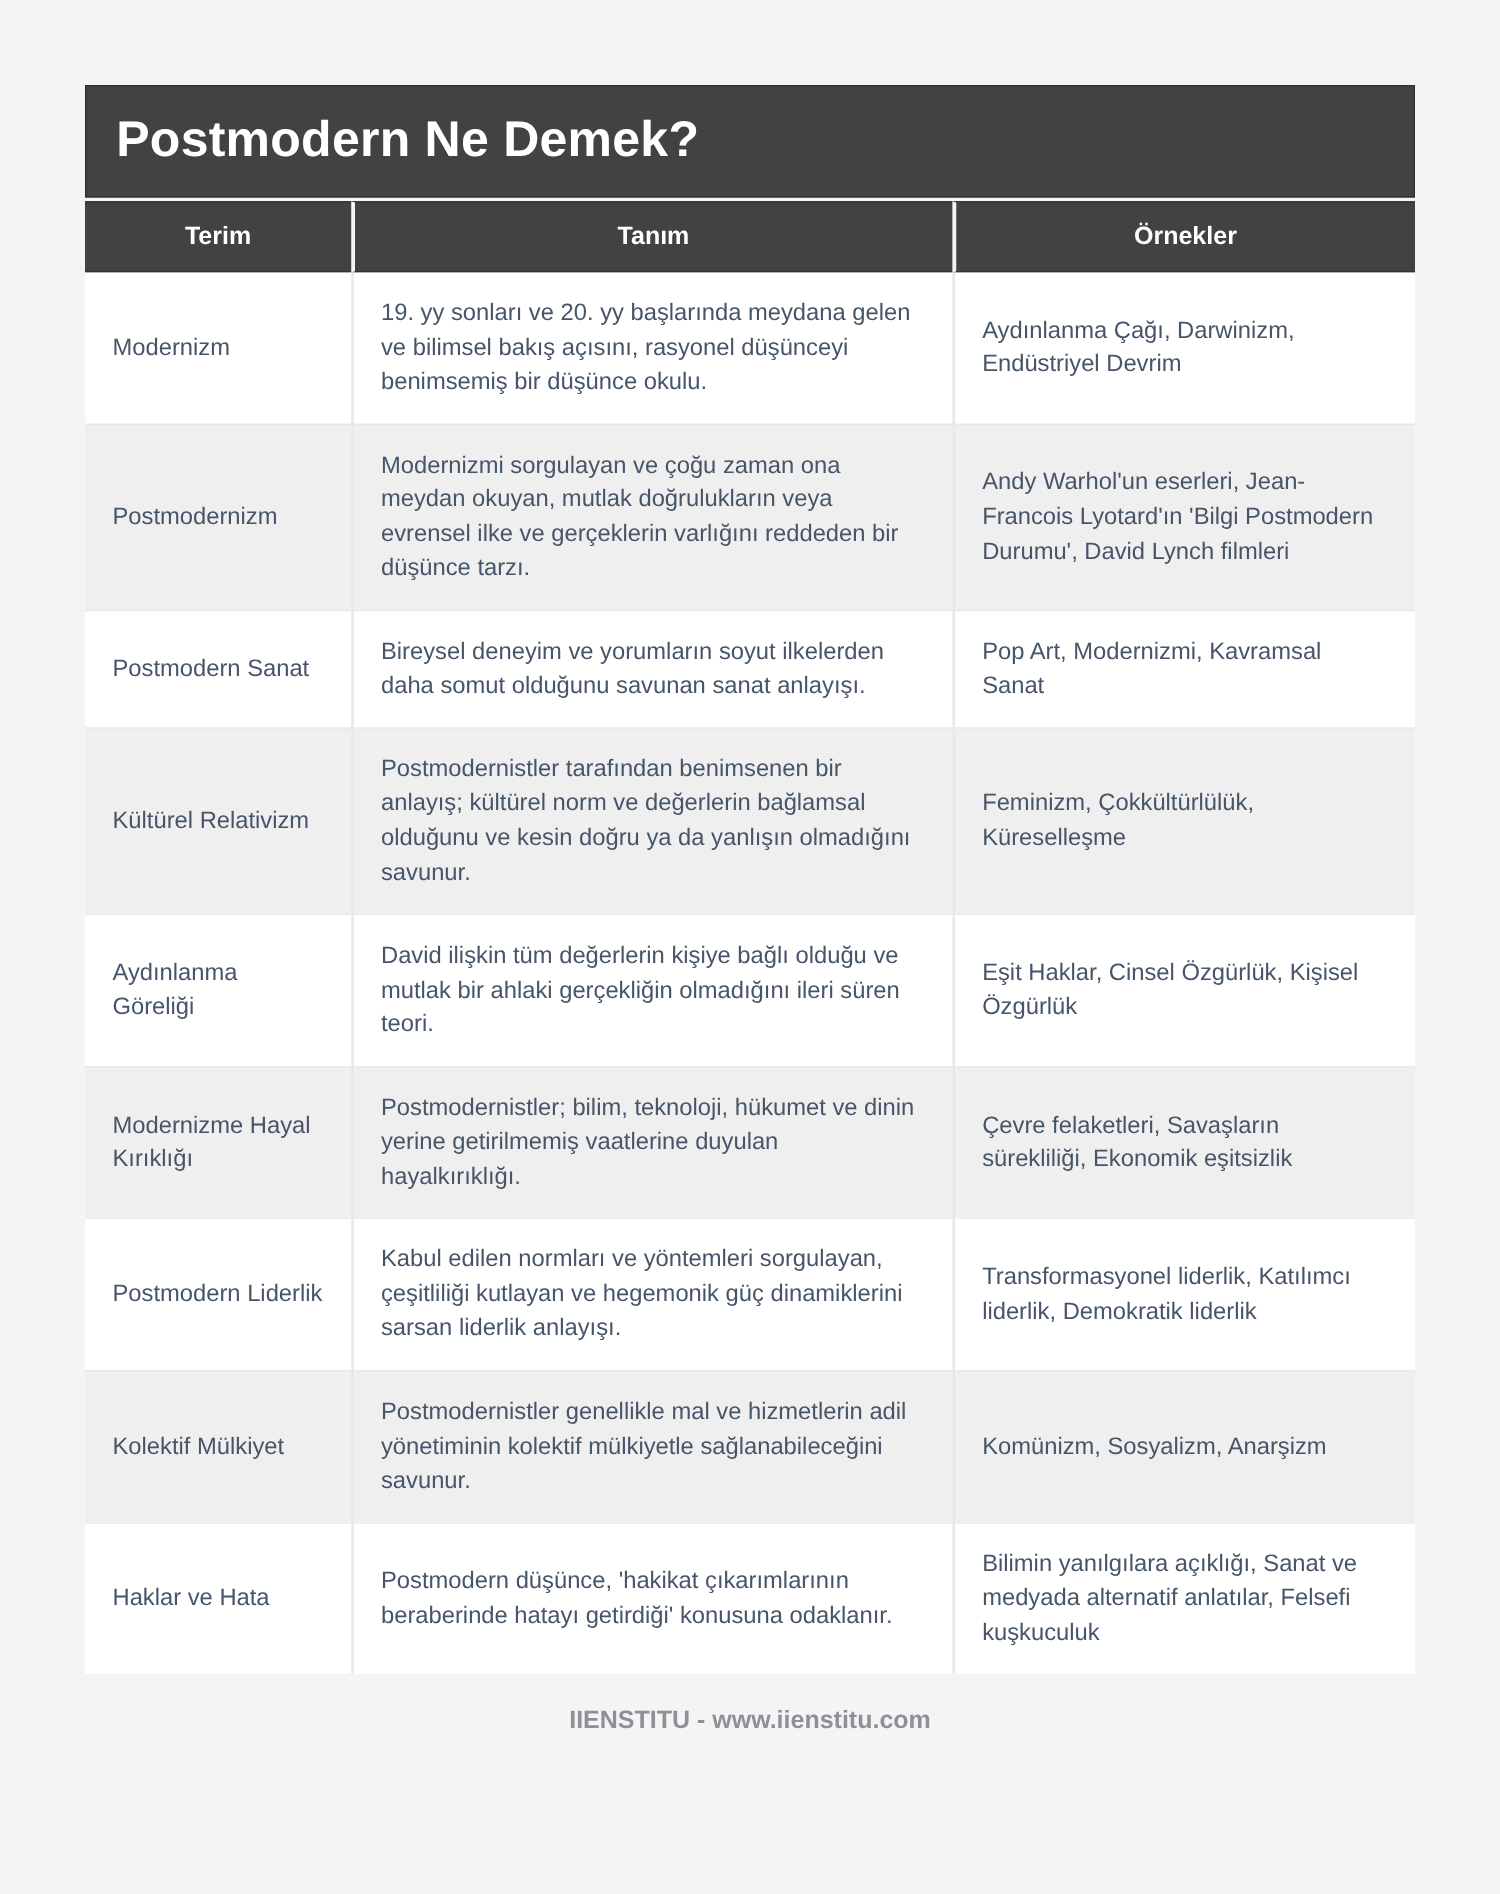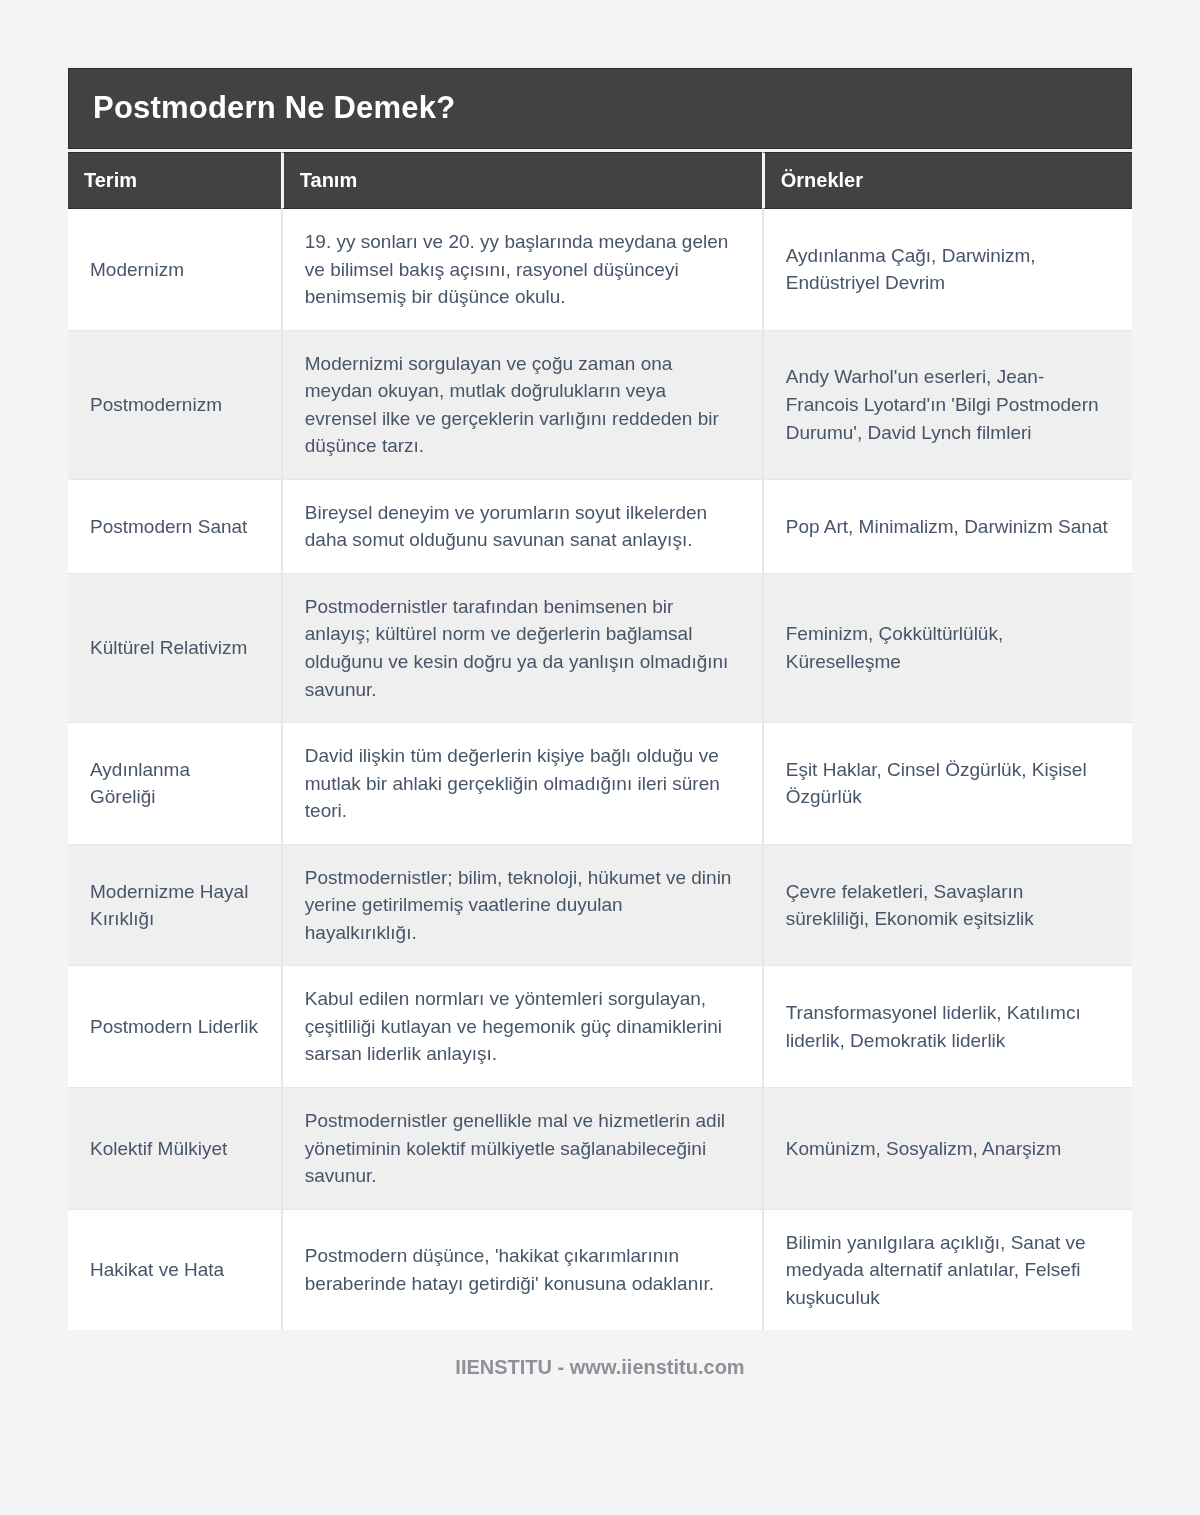--- a/index.html
+++ b/index.html
@@ -21,21 +21,21 @@
     overflow:hidden;
   }
   .card{
     width:1064px;
     margin:68px auto 0 auto;
   }
   .title-bar{
     background:var(--header-bg);
     border:1px solid var(--header-border);
     color:var(--header-text);
-    font-size:31px;
+    font-size:40px;
     font-weight:bold;
     padding:21px 24px 22px 24px;
     letter-spacing:0.2px;
     margin-bottom:3px;
   }
   table.def-table{
     width:100%;
     border-collapse:separate;
     border-spacing:0;
     table-layout:fixed;
@@ -43,22 +43,22 @@
   col.c-term{width:20%;}
   col.c-def{width:45.2%;}
   col.c-ex{width:34.8%;}
   thead th{
     background:var(--header-bg);
     border-top:1px solid var(--header-border);
     border-bottom:1px solid var(--header-border);
     color:var(--header-text);
     font-size:20px;
     font-weight:bold;
-    text-align:left;
-    padding:16px 16px;
+    text-align:center;
+    padding:16px 36px;
   }
   thead th + th{
     border-left:3px solid var(--page-bg);
   }
   tbody td{
     color:var(--body-text);
     font-size:19px;
     line-height:1.45;
     padding:19px 22px;
     vertical-align:middle;
@@ -108,21 +108,21 @@
 
   <tr>
     <td>Postmodernizm</td>
     <td>Modernizmi sorgulayan ve çoğu zaman ona meydan okuyan, mutlak doğrulukların veya evrensel ilke ve gerçeklerin varlığını reddeden bir düşünce tarzı.</td>
     <td>Andy Warhol'un eserleri, Jean-Francois Lyotard'ın 'Bilgi Postmodern Durumu', David Lynch filmleri</td>
   </tr>
 
   <tr>
     <td>Postmodern Sanat</td>
     <td>Bireysel deneyim ve yorumların soyut ilkelerden daha somut olduğunu savunan sanat anlayışı.</td>
-    <td>Pop Art, Minimalizm, Darwinizm Sanat</td>
+    <td>Pop Art, Modernizmi, Kavramsal Sanat</td>
   </tr>
 
   <tr>
     <td>Kültürel Relativizm</td>
     <td>Postmodernistler tarafından benimsenen bir anlayış; kültürel norm ve değerlerin bağlamsal olduğunu ve kesin doğru ya da yanlışın olmadığını savunur.</td>
     <td>Feminizm, Çokkültürlülük, Küreselleşme</td>
   </tr>
 
   <tr>
     <td>Aydınlanma Göreliği</td>
@@ -143,21 +143,21 @@
   </tr>
 
 
   <tr>
     <td>Kolektif Mülkiyet</td>
     <td>Postmodernistler genellikle mal ve hizmetlerin adil yönetiminin kolektif mülkiyetle sağlanabileceğini savunur.</td>
     <td>Komünizm, Sosyalizm, Anarşizm</td>
   </tr>
 
   <tr>
-    <td>Hakikat ve Hata</td>
+    <td>Haklar ve Hata</td>
     <td>Postmodern düşünce, 'hakikat çıkarımlarının beraberinde hatayı getirdiği' konusuna odaklanır.</td>
     <td>Bilimin yanılgılara açıklığı, Sanat ve medyada alternatif anlatılar, Felsefi kuşkuculuk</td>
   </tr>
 </tbody>
   </table>
 </div>
 
 <div class="footer">IIENSTITU - www.iienstitu.com</div>
 
 </body></html>

